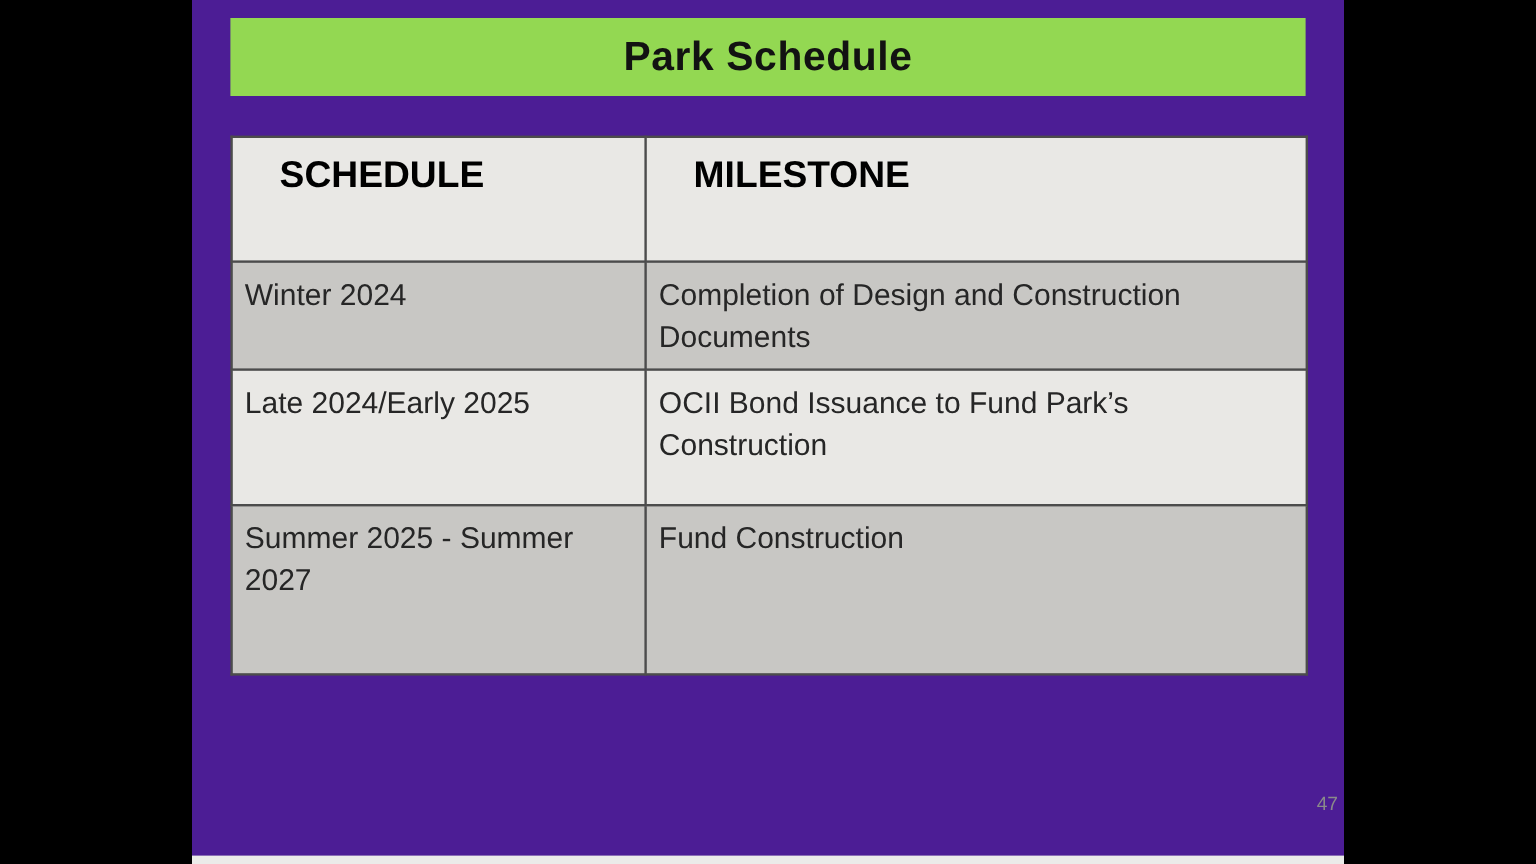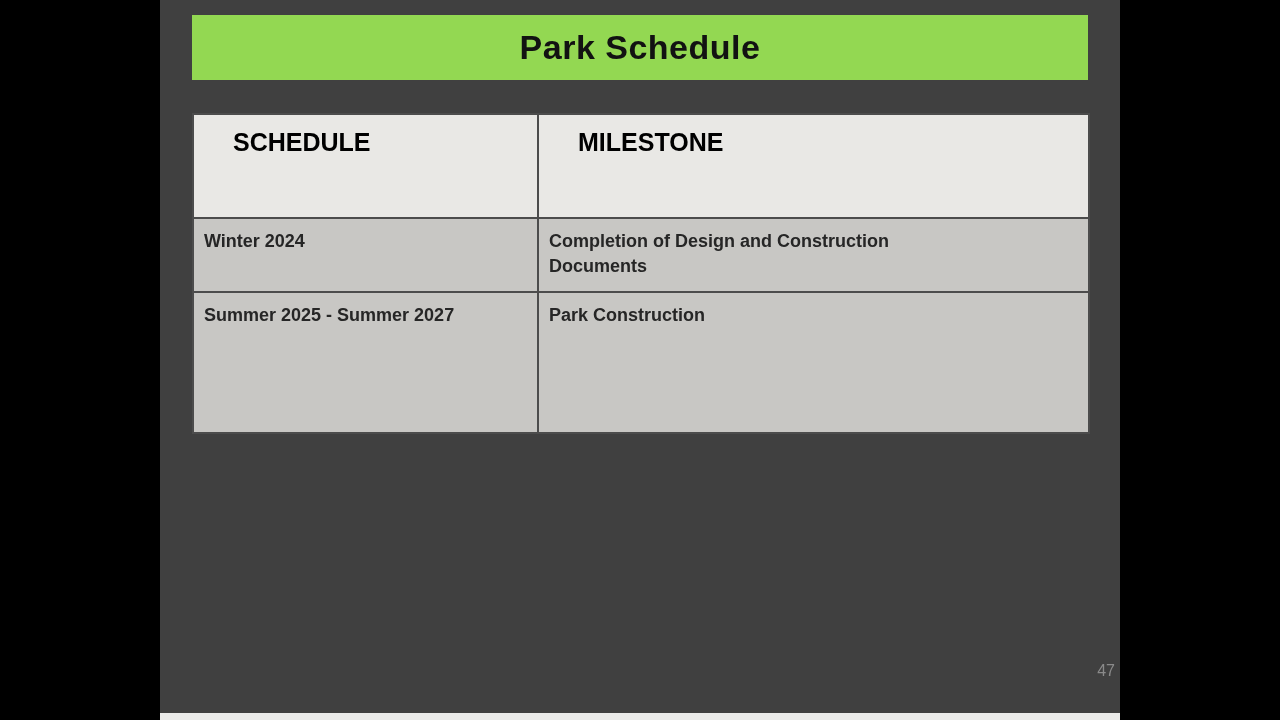--- a/index.html
+++ b/index.html
@@ -11,21 +11,21 @@
   }
   .frame {
     position: relative;
     width: 1280px; height: 720px;
     background: #000000;
   }
   .slide {
     position: absolute;
     left: 160px; top: 0;
     width: 960px; height: 720px;
-    background: #404040;
+    background: #4c1d95;
   }
   .bottom-strip {
     position: absolute;
     left: 0; bottom: 0;
     width: 100%; height: 7px;
     background: #ebebe9;
   }
   .title-banner {
     position: absolute;
     left: 32px; top: 15px;
@@ -52,36 +52,35 @@
   .schedule-table col.c2 { width: 551px; }
   .schedule-table th, .schedule-table td {
     border: 2px solid #4c4c4c;
     vertical-align: top;
     text-align: left;
     padding: 10px 12px 8px 10px;
     color: #262626;
   }
   .schedule-table th {
     background: #e9e8e5;
-    font-size: 25px;
+    font-size: 31px;
     font-weight: bold;
     color: #000000;
     padding-top: 13px;
     padding-left: 39px;
   }
   .schedule-table tr.header-row { height: 104px; }
   .schedule-table tr.row-0 { height: 74px; }
   .schedule-table tr.row-1 { height: 113px; }
   .schedule-table tr.row-2 { height: 141px; }
   .schedule-table tr.row-3 { height: 65px; }
   .schedule-table td {
-    font-size: 18px;
+    font-size: 25px;
     line-height: 1.4;
     white-space: pre-line;
-    font-weight: bold;
   }
   .schedule-table tr.shade-dark td { background: #c8c7c4; }
   .schedule-table tr.shade-light td { background: #e9e8e5; }
   .page-number {
     position: absolute;
     right: 5px; top: 662px;
     font-size: 16px;
     color: #8a8a8a;
   }
 </style>
@@ -103,23 +102,27 @@
       <tbody>
         <tr class="header-row">
           <th>SCHEDULE</th>
           <th>MILESTONE</th>
         </tr>
         <tr class="row-0 shade-dark">
           <td>Winter 2024</td>
           <td>Completion of Design and Construction
 Documents</td>
         </tr>
+        <tr class="row-1 shade-light">
+          <td>Late 2024/Early 2025</td>
+          <td>OCII Bond Issuance to Fund Park’s Construction</td>
+        </tr>
         <tr class="row-2 shade-dark">
           <td>Summer 2025 - Summer 2027</td>
-          <td>Park Construction</td>
+          <td>Fund Construction</td>
         </tr>
       </tbody>
     </table>
 
     <div class="page-number">47</div>
 
     <div class="bottom-strip"></div>
   </div>
 </div>
 

